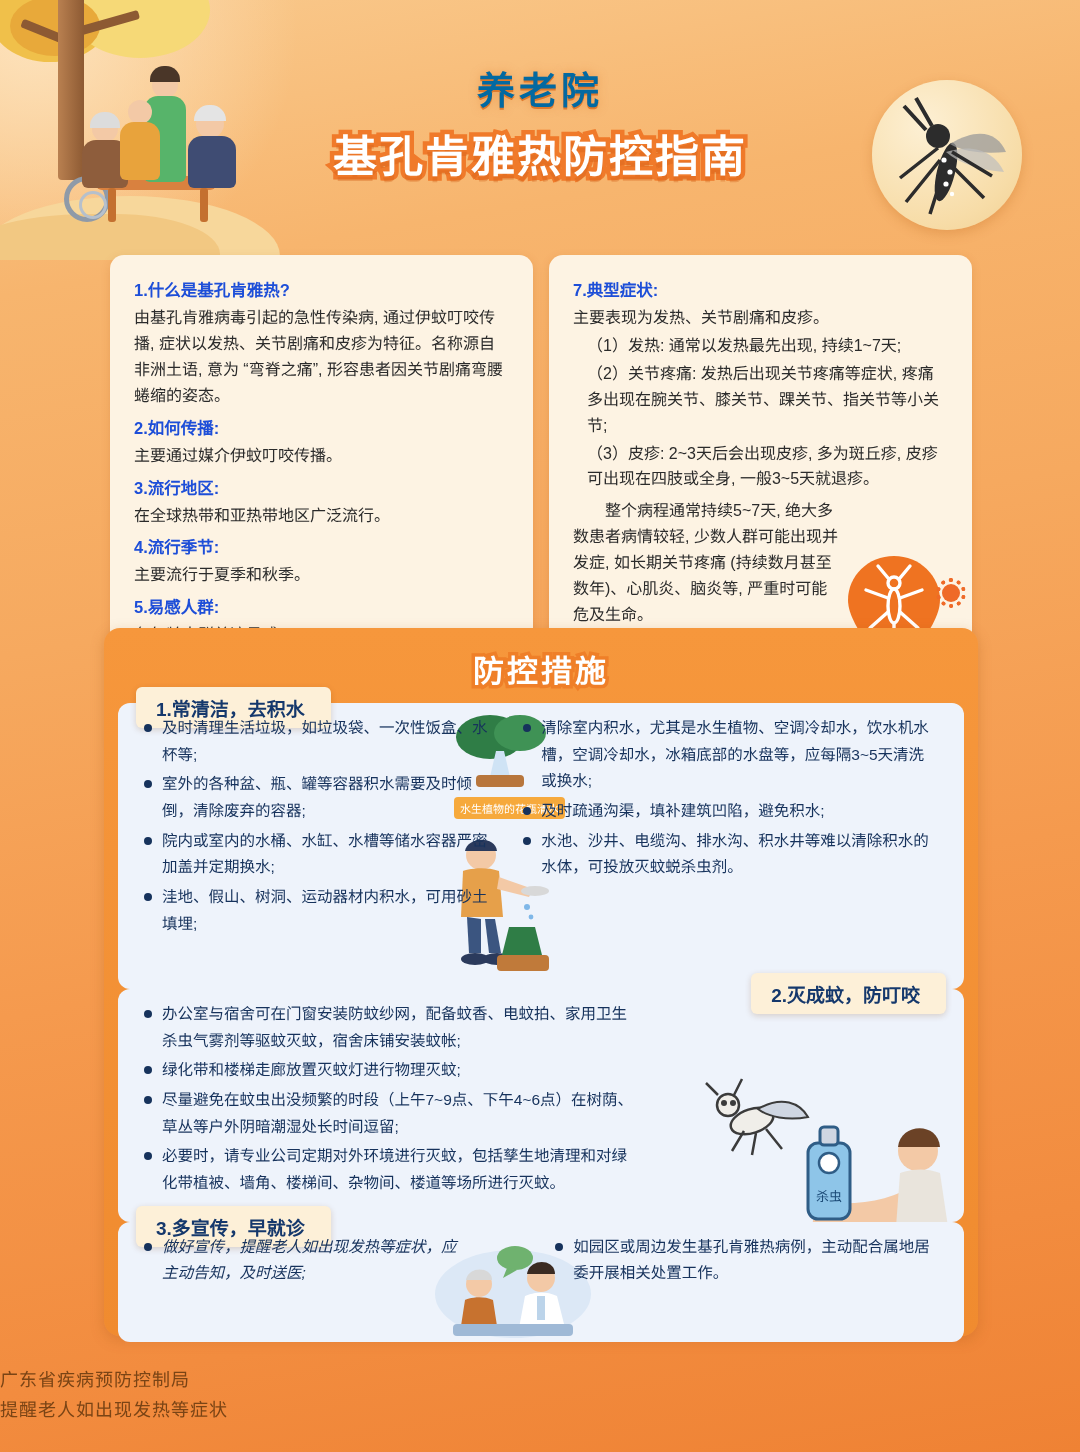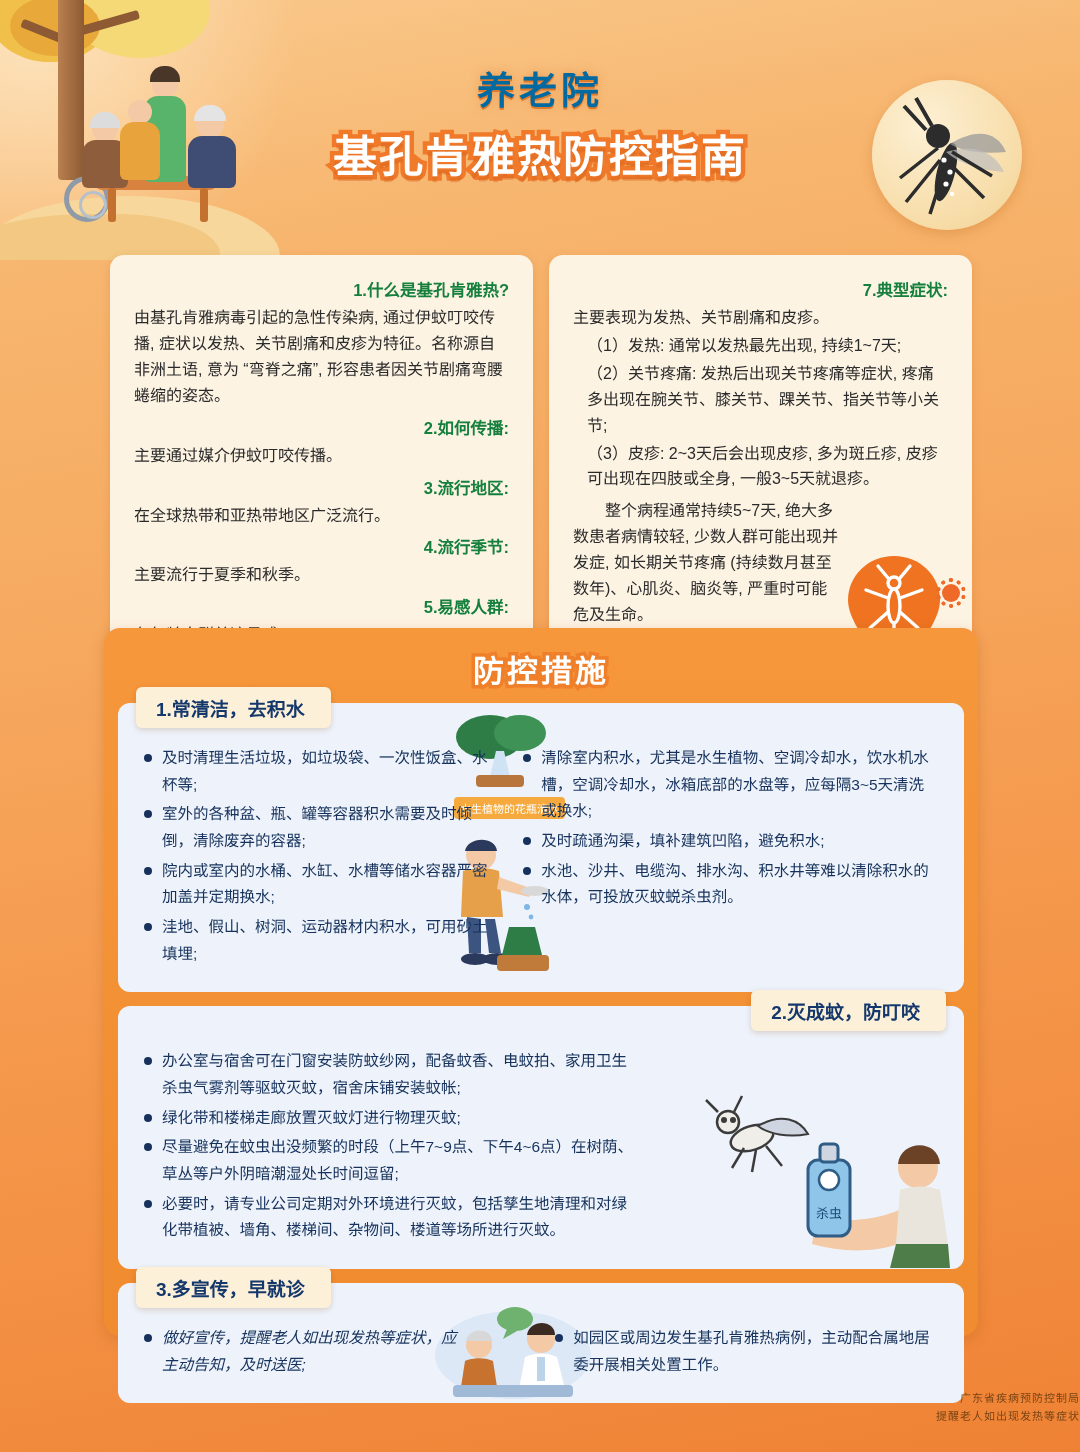--- a/index.html
+++ b/index.html
@@ -81,21 +81,21 @@
   .mosquito-badge svg { position:absolute; left:8px; top:6px; }
 
   
   .cards { position:absolute; left:110px; top:255px; width:862px; display:flex; gap:16px; }
   .card {
     flex:1; background:#fdf3e3; border-radius:14px; padding:22px 24px 18px 24px;
     box-shadow: 0 3px 10px rgba(170,85,20,.18);
     position:relative; overflow:hidden;
   }
   .card { min-height: 355px; }
-  .card h3 { font-size:16.5px; color:#15803d; font-weight:700; margin-bottom:4px;text-align:right; }
+  .card h3 { font-size:16.5px; color:#1d4ed8; font-weight:700; margin-bottom:4px; }
   .card p { font-size:16px; line-height:1.62; color:#2b2b2b; }
   .card .indent1 { padding-left:14px; }
   .card .para { margin-top:2px; }
   .card .blockgap { margin-top:6px; }
   .pin {
     position:absolute; right:30px; bottom:78px; width:96px; height:120px;
   }
   .virus { position:absolute; border-radius:50%; background:#ef6a28; }
   .virus::before, .virus::after {
     content:""; position:absolute; inset:-6px; border-radius:50%;
@@ -111,21 +111,21 @@
     border-radius:16px; box-shadow:0 4px 14px rgba(160,78,14,.25);
     padding:14px;
   }
   .measures-title {
     text-align:center; font-size:31px; font-weight:700; color:#ffffff;
     letter-spacing:3px; margin:4px 0 12px 0;
     -webkit-text-stroke: 7px #ef7f28; paint-order: stroke fill;
   }
   .panel {
     background:#eef3fb; border-radius:12px; position:relative;
-    padding:42px 26px 22px 26px; margin-bottom:14px;
+    padding:12px 26px 22px 26px; 
   }
   .tag {
     position:absolute; top:-16px; left:18px;
     background:#fdf0d8; color:#15386c; font-weight:700; font-size:19px;
     padding:7px 26px 7px 20px; border-radius:6px;
     box-shadow:0 2px 6px rgba(120,60,10,.2);
   }
   .tag.right { left:auto; right:18px; }
   .cols { display:flex; gap:26px; }
   ul.bul { list-style:none; }
@@ -143,22 +143,22 @@
   .art-plant { position:absolute; left:38%; top:8px; width:140px; text-align:center; }
   .plant-caption {
     background:#f6a93c; color:#fff; font-size:11px; padding:3px 6px;
     border-radius:4px; display:inline-block; margin-top:2px;
   }
   .art-man { position:absolute; left:36%; top:130px; width:150px; height:150px; }
   .art-spray { position:absolute; right:10px; top:62px; width:250px; height:200px; }
   .art-doctor { position:absolute; left:36%; top:16px; width:180px; height:110px; }
 
   .footer {
-    position:absolute; left:0; bottom:26px; width:1080px; text-align:right;
-    font-size:11px; color:#7a4415; line-height:1.7;
+    position:absolute; left:0; bottom:26px; width:1080px; text-align:left;
+    font-size:18px; color:#7a4415; line-height:1.7;
   }
   .footer div { letter-spacing:1px; }
 
   .p1 { min-height: 286px; }
   .p2 { min-height: 196px; }
   .p3 { min-height: 120px; }
 </style>
 </head>
 <body>
 

